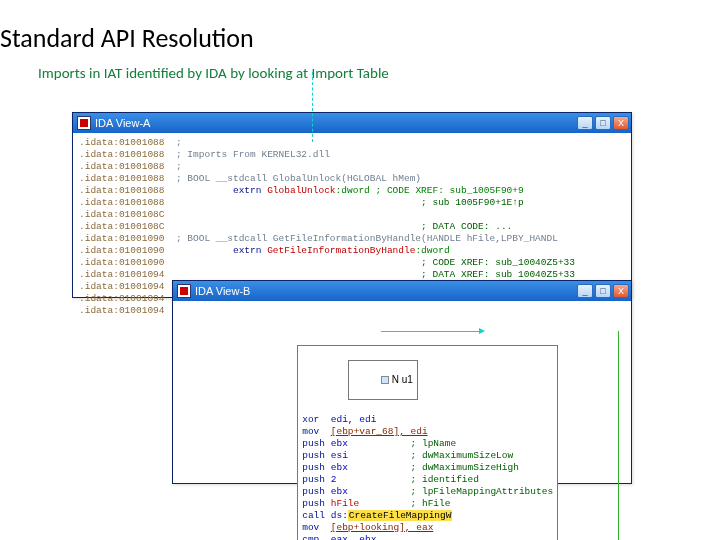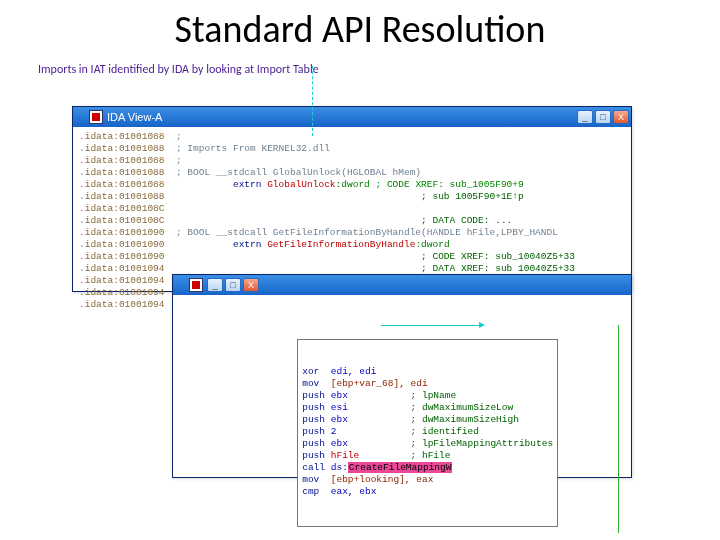--- a/index.html
+++ b/index.html
@@ -5,29 +5,28 @@
   * { box-sizing: border-box; margin: 0; padding: 0; }
   body {
     width: 720px;
     height: 540px;
     background: #fff;
     font-family: Calibri, Arial, sans-serif;
     overflow: hidden;
     position: relative;
   }
   .slide-title {
-    font-size: 38px;
+    font-size: 26px;
     font-weight: 400;
-    text-align: center;
-    padding-top: 6px;
+    padding-top: 22px;
     color: #000;
   }
   .subtitle {
-    font-size: 12px;
-    color: #4c1d95;
+    font-size: 15px;
+    color: #15803d;
     padding: 10px 0 0 38px;
   }
   .screenshot-area {
     position: relative;
     margin: 30px 0 0 72px;
     width: 568px;
     height: 390px;
   }
   .ida-window {
     position: absolute;
@@ -45,21 +44,21 @@
     left: 100px;
     top: 168px;
     width: 460px;
     height: 204px;
   }
   .titlebar {
     height: 20px;
     background: linear-gradient(to bottom, #3b8fe5, #1664c8);
     display: flex;
     align-items: center;
-    padding: 0 2px 0 16px;
+    padding: 0 2px 0 4px;
     font-size: 11px;
     color: #fff;
     font-family: Tahoma, sans-serif;
   }
   .tb-icon {
     width: 14px;
     height: 14px;
     background: #fff;
     border: 1px solid #336;
     margin-right: 4px;
@@ -97,26 +96,26 @@
     line-height: 12px;
     padding: 4px 6px;
     white-space: pre;
     color: #444;
     overflow: hidden;
   }
   .c-addr { color: #8a6a3a; }
   .c-navy { color: #001090; }
   .c-green { color: #008000; text-align: right; }
   .c-dkgreen { color: #006000; }
-  .c-maroon { color: #8b2500; }
+  .c-maroon { color: #8b2500; text-decoration: underline; }
   .c-gray { color: #708090; }
   .c-red { color: #c00000; }
   .c-blue { color: #0000c0; }
   .hl-yellow {
-    background: #ec4899;
+    background: #fde047;
     color: #000;
     padding: 0 1px;
   }
   .cil-block {
     border: 1px solid #777;
     display: inline-block;
     padding: 2px 4px 4px 4px;
     margin-top: 4px;
     background: #fff;
   }
@@ -205,30 +204,34 @@
 <span class="c-addr">.idata:01001094</span>                                             <span class="c-dkgreen">; DATA XREF: sub 10040Z5+33</span>
 <span class="c-addr">.idata:01001094</span>  <span class="c-gray">; HANDLE __stdcall </span><span class="hl-yellow">CreateFileMappingW</span><span class="c-gray">(HANDLE hFile,LPSECURITY_ATTRI</span>
 <span class="c-addr">.idata:01001094</span>            <span class="c-navy">extrn</span> <span class="hl-yellow">CreateFileMappingW</span><span class="c-green">:dword ; CODE XREF: sub_100</span>
 <span class="c-addr">.idata:01001094</span>                                             <span class="c-dkgreen">; DATA XREF: sub 10040Z5+86</span>
 </div>
   </div>
 
   <div class="ida-window win-b">
     <div class="titlebar">
       <span class="tb-icon"></span>
+      <span class="tb-title">IDA View-B</span>
       <div class="tb-btns">
         <div class="tb-btn">_</div>
         <div class="tb-btn">□</div>
         <div class="tb-btn close">X</div>
       </div>
     </div>
     <div class="pane-body" style="position:relative; padding-left:90px;">
       <div class="flow-arrow-b"></div>
       <div class="green-v"></div>
       <div class="cil-block">
+        <div class="cil-header">
+          <span class="sq"></span><span>N u1</span>
+        </div>
         <div id="block-lines"><span class="c-navy">xor  </span><span class="c-blue">edi, edi</span>
 <span class="c-navy">mov  </span><span class="c-maroon">[ebp+var_68], edi</span>
 <span class="c-navy">push </span><span class="c-blue">ebx</span>           <span class="c-dkgreen">; lpName</span>
 <span class="c-navy">push </span><span class="c-blue">esi</span>           <span class="c-dkgreen">; dwMaximumSizeLow</span>
 <span class="c-navy">push </span><span class="c-blue">ebx</span>           <span class="c-dkgreen">; dwMaximumSizeHigh</span>
 <span class="c-navy">push </span><span class="c-blue">2</span>             <span class="c-dkgreen">; identified</span>
 <span class="c-navy">push </span><span class="c-blue">ebx</span>           <span class="c-dkgreen">; lpFileMappingAttributes</span>
 <span class="c-navy">push </span><span class="c-red">hFile</span>         <span class="c-dkgreen">; hFile</span>
 <span class="c-navy">call </span><span class="c-blue">ds:</span><span class="hl-yellow">CreateFileMappingW</span>
 <span class="c-navy">mov  </span><span class="c-maroon">[ebp+looking], eax</span>

